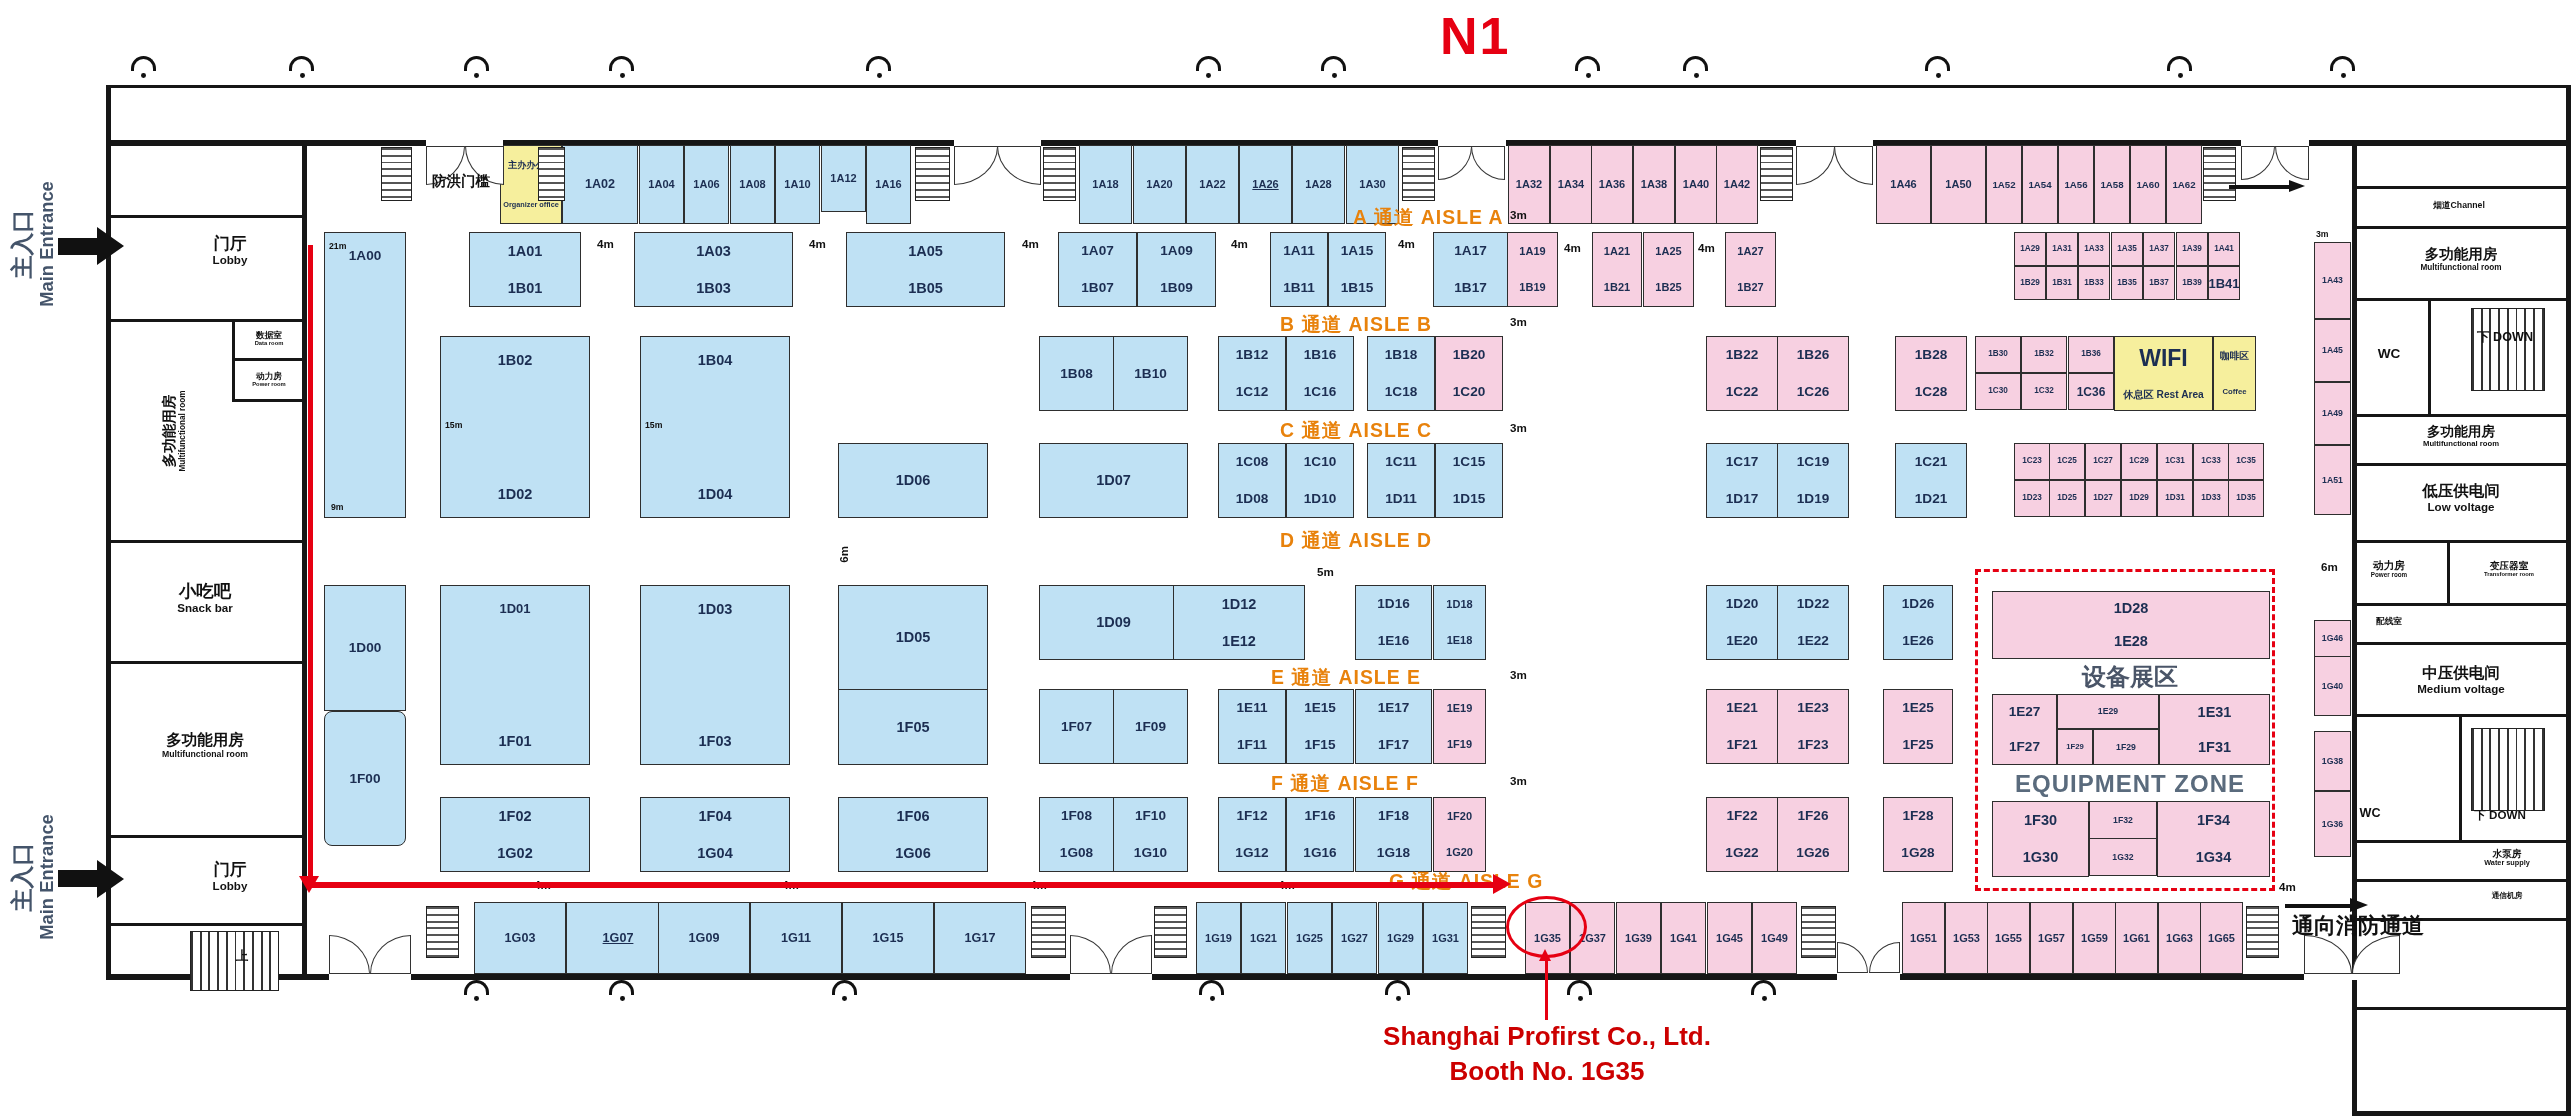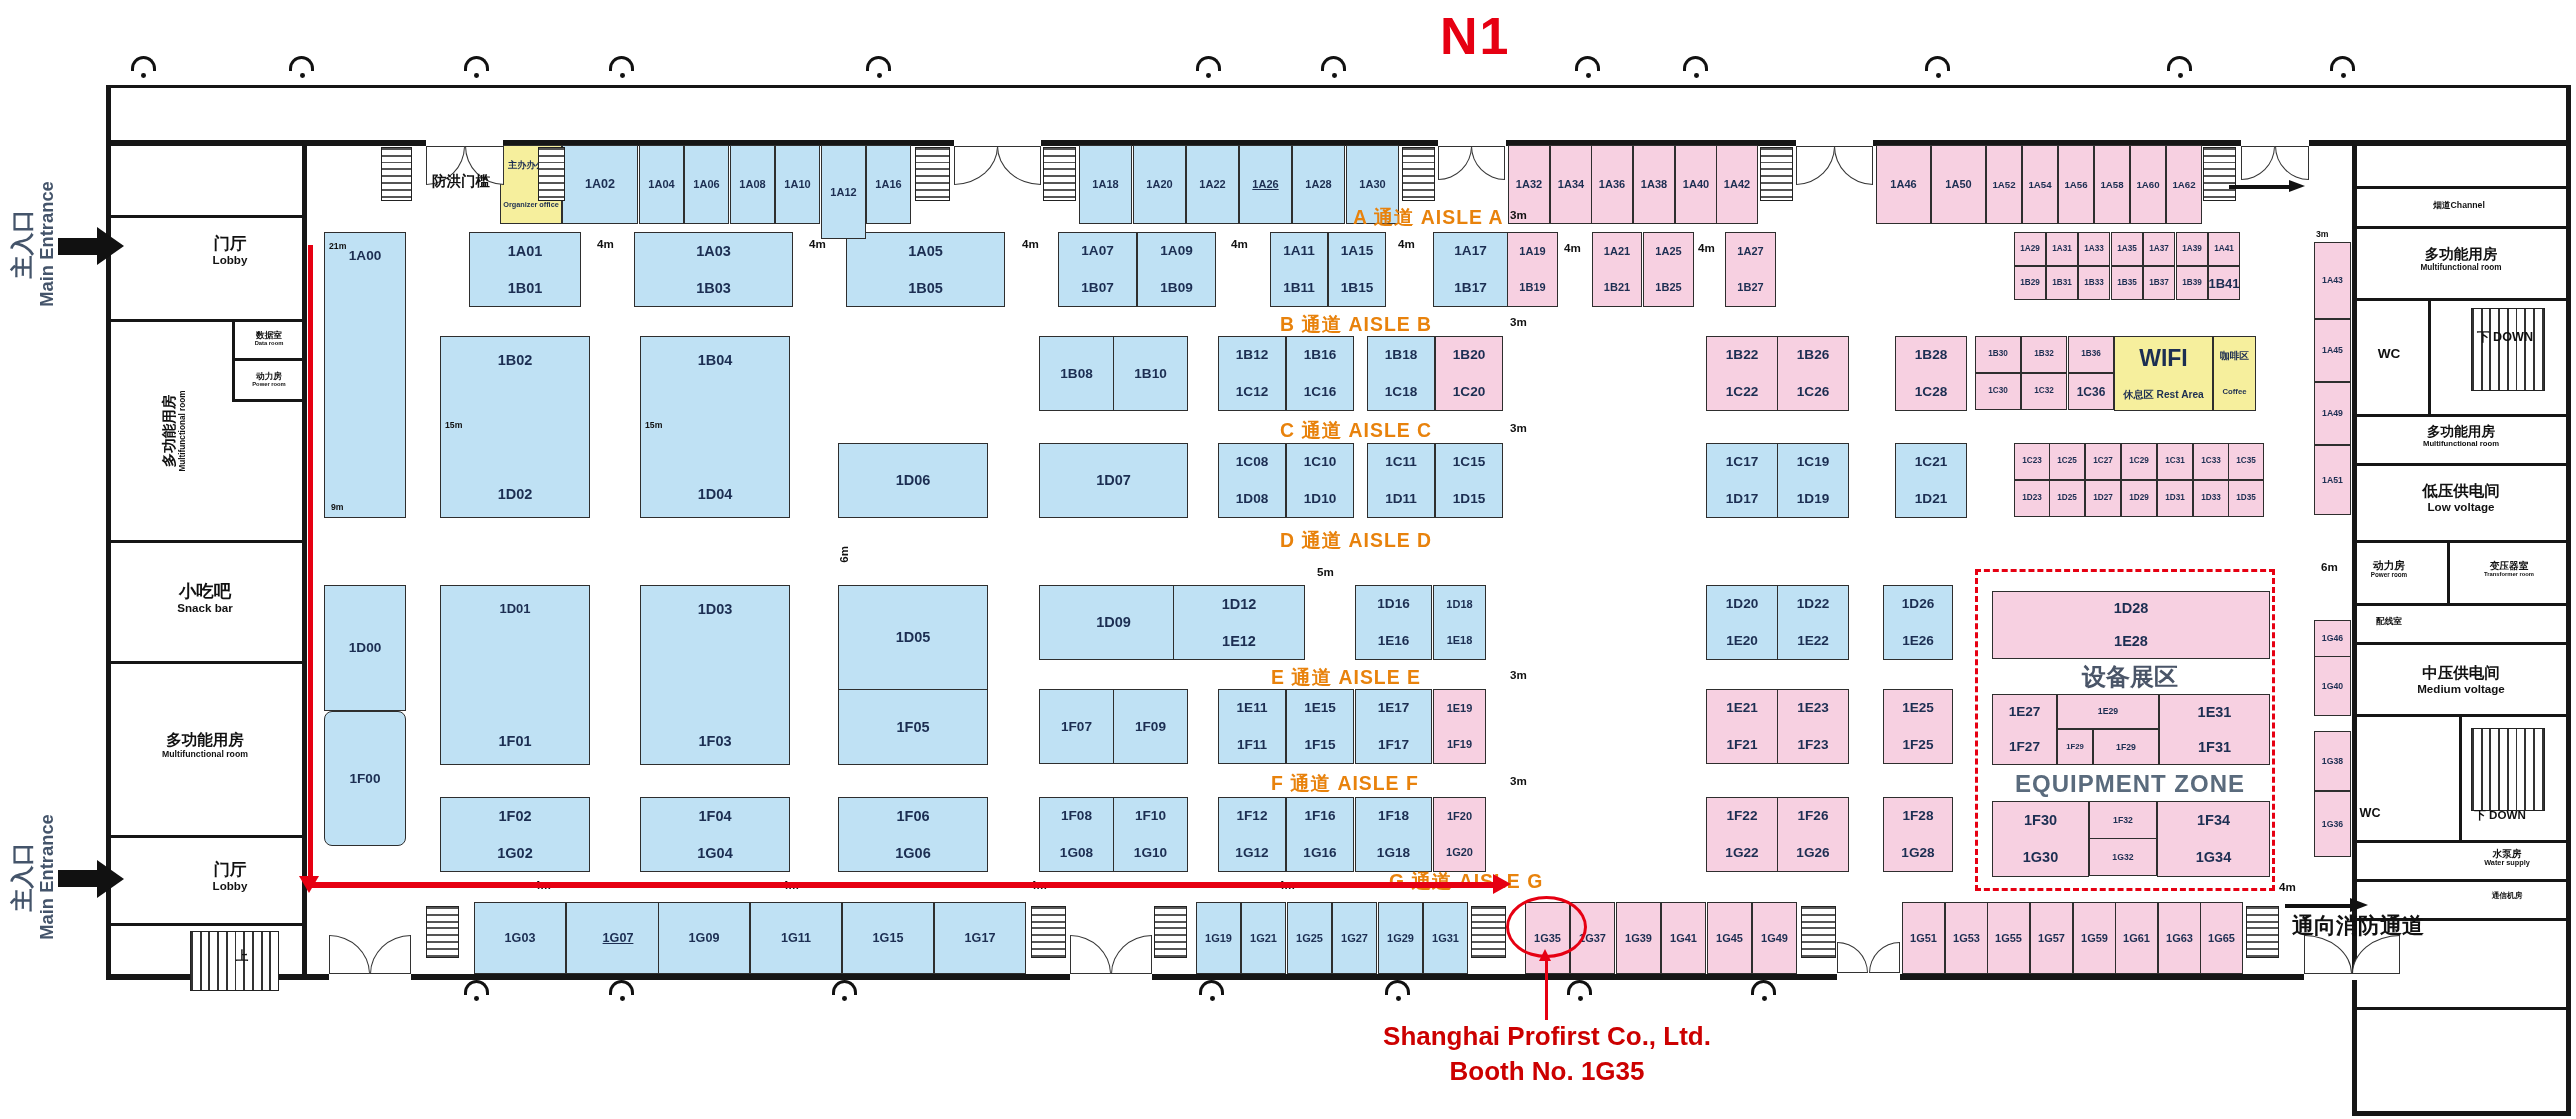--- a/index.html
+++ b/index.html
@@ -491,21 +491,21 @@
     </div>
     <div class="booth c-b single" style="left: 684px; top: 145px; width: 45px; height: 79px;">
       <span style="font-size: 11px;">1A06</span>
     </div>
     <div class="booth c-b single" style="left: 730px; top: 145px; width: 45px; height: 79px;">
       <span style="font-size: 11px;">1A08</span>
     </div>
     <div class="booth c-b single" style="left: 775px; top: 145px; width: 45px; height: 79px;">
       <span style="font-size: 11px;">1A10</span>
     </div>
-    <div class="booth c-b single" style="left: 821px; top: 145px; width: 45px; height: 94px;">
+    <div class="booth c-b single" style="left: 821px; top: 145px; width: 45px; height: 67px;">
       <span style="font-size: 11px;">1A12</span>
     </div>
     <div class="booth c-b single" style="left: 866px; top: 145px; width: 45px; height: 79px;">
       <span style="font-size: 11px;">1A16</span>
     </div>
     <div class="booth c-b single" style="left: 1079px; top: 145px; width: 53px; height: 79px;">
       <span style="font-size: 11px;">1A18</span>
     </div>
     <div class="booth c-b single" style="left: 1133px; top: 145px; width: 53px; height: 79px;">
       <span style="font-size: 11px;">1A20</span>

